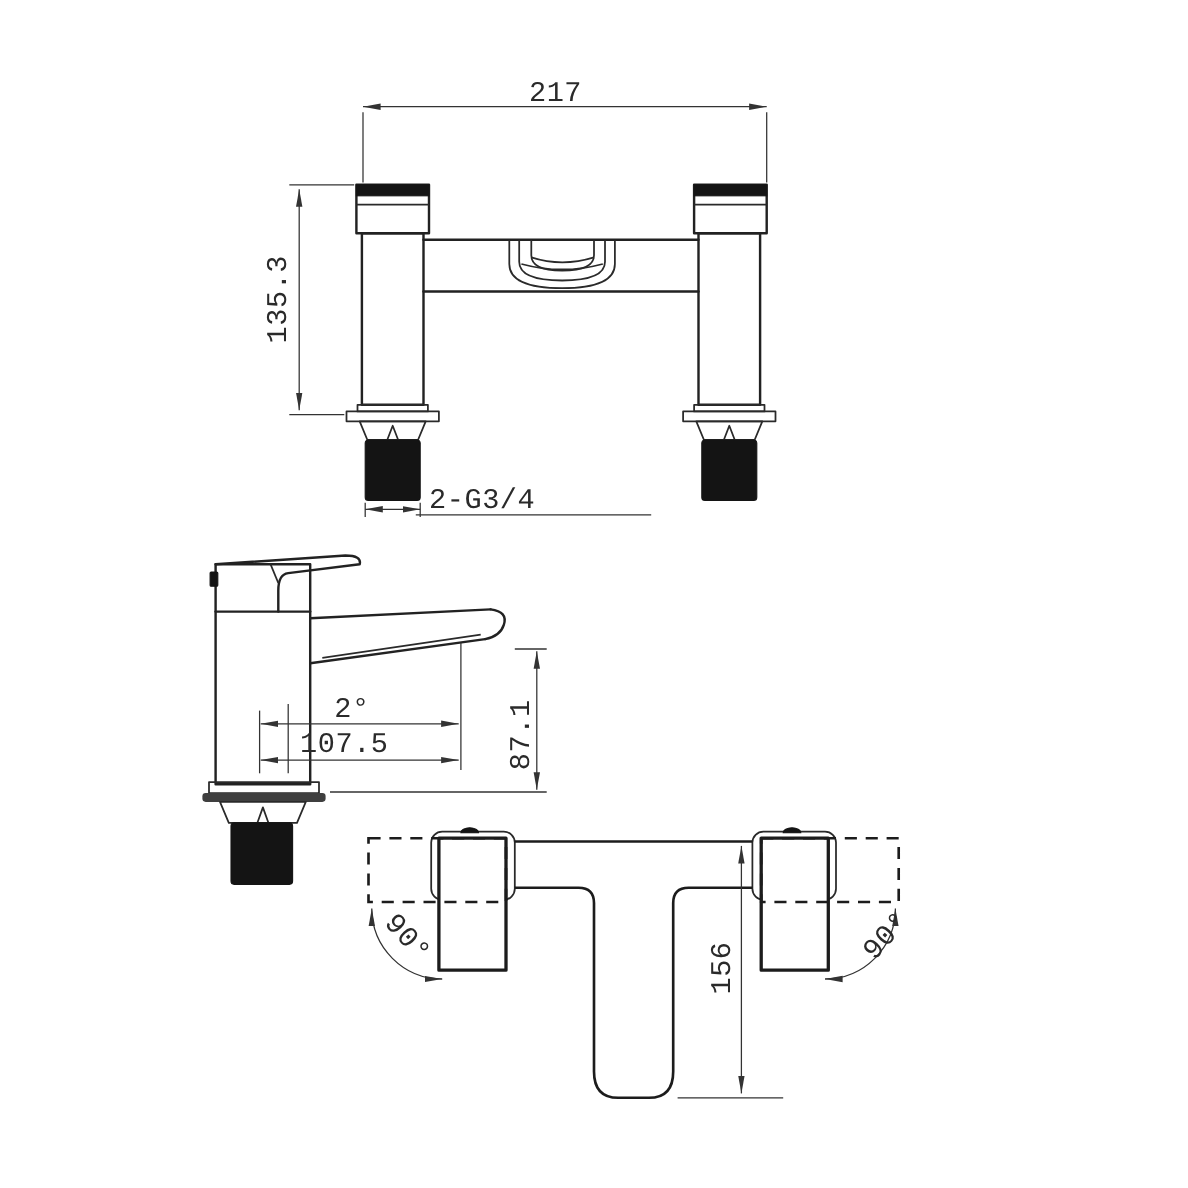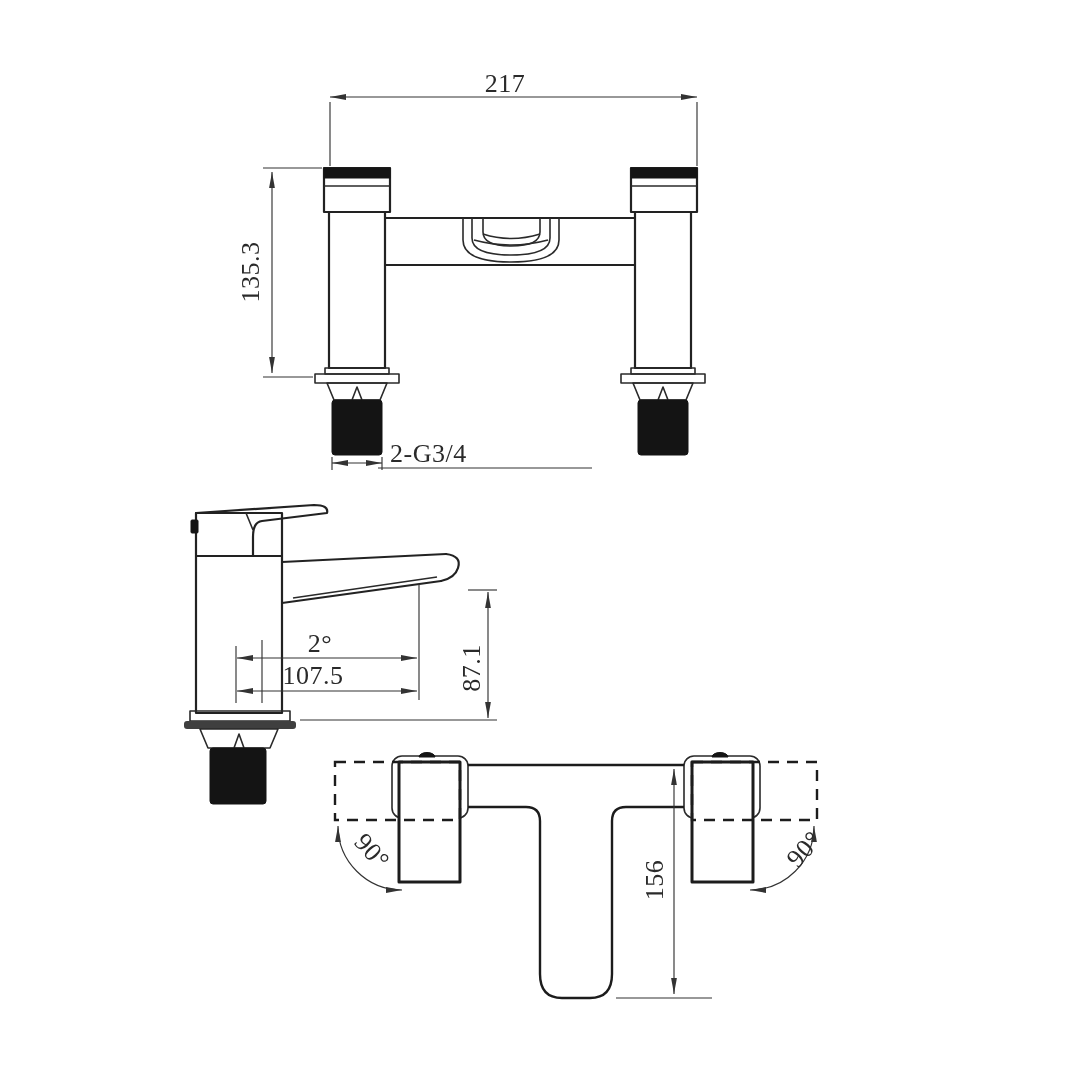--- a/index.html
+++ b/index.html
@@ -1,17 +1,17 @@
 <!DOCTYPE html>
 <html><head>
 <meta charset="utf-8">
 <style>
   html,body{margin:0;padding:0;background:#ffffff;}
   .canvas{width:1080px;height:1080px;position:relative;background:#ffffff;overflow:hidden;
-          font-family:Liberation Serif, serif;}
+          font-family:Liberation Mono, monospace;}
   svg{display:block;}
   .geo{stroke:#222222;stroke-width:2.2;fill:none;stroke-linecap:round;stroke-linejoin:round;}
   .geo-thin{stroke:#2a2a2a;stroke-width:1.6;fill:none;stroke-linejoin:round;}
   .geo-thick{stroke:#1c1c1c;stroke-width:3;fill:#ffffff;stroke-linejoin:round;}
   .tee{stroke:#1c1c1c;stroke-width:2.4;fill:none;stroke-linejoin:round;}
   .dashed{stroke:#1c1c1c;stroke-width:2.4;fill:none;stroke-dasharray:11 8;}
   .blk{fill:#141414;stroke:#141414;}
   .gask{fill:#3f3f3f;stroke:none;}
   .dim{stroke:#333333;stroke-width:1.15;fill:none;}
   .dim-t{font-size:26px;fill:#2a2a2a;letter-spacing:0.5px;}

